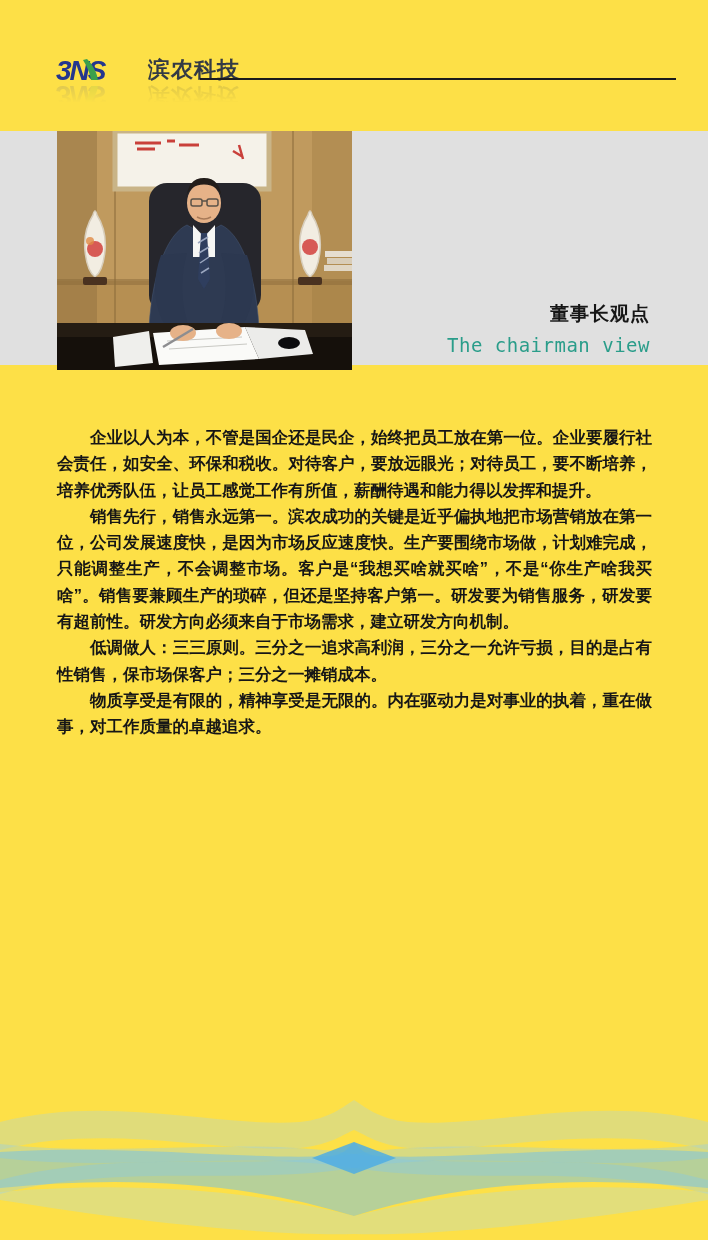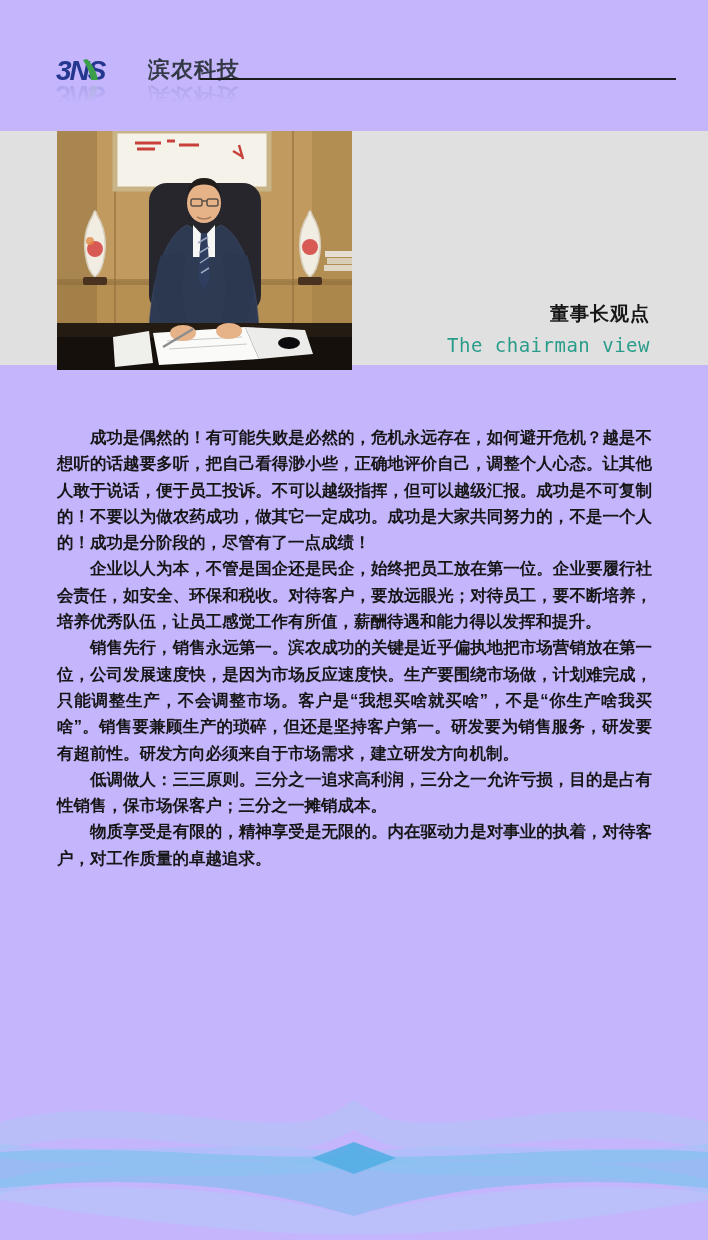--- a/index.html
+++ b/index.html
@@ -1,18 +1,18 @@
 <!DOCTYPE html>
 <html><head>
 <meta charset="utf-8">
 <style>
   * { margin:0; padding:0; box-sizing:border-box; }
   html,body { background:#ffffff; }
   body { font-family:"Liberation Sans","DejaVu Sans",sans-serif; }
-  .page { position:relative; width:708px; height:1240px; margin:0 auto; background:#c4b5fd; overflow:hidden; }
+  .page { position:relative; width:708px; height:1240px; margin:0 auto; background:#fde047; overflow:hidden; }
 
   
   .logo-wrap { position:absolute; left:56px; top:56px; }
   .logo-row { display:flex; align-items:center; gap:6px; height:28px; }
   .logo-mark { display:block; }
   .logo-cn { font-size:22px; font-weight:bold; color:#333a45; letter-spacing:1px; line-height:28px; }
   .logo-reflection { transform:scaleY(-1); opacity:0.18; margin-top:-2px;
     -webkit-mask-image:linear-gradient(to top, rgba(0,0,0,.9), transparent 75%);
             mask-image:linear-gradient(to top, rgba(0,0,0,.9), transparent 75%); }
   .header-rule { position:absolute; left:200px; top:78px; width:476px; height:2px; background:#1b1b1b; }
@@ -127,25 +127,24 @@
         <ellipse cx="232" cy="212" rx="11" ry="6" fill="#0c0c0e"></ellipse>
       </svg>
     </div>
     <div class="hero-titles">
       <div class="title-cn">董事长观点</div>
       <div class="title-en">The chairman view</div>
     </div>
   </section>
 
   <article class="content">
-    <p>成功是偶然的！有可能失败是必然的，危机永远存在，如何避开危机？越是不想听的话越要多听，把自己看得渺小些，正确地评价自己，调整个人心态。让其他人敢于说话，便于员工投诉。不可以越级指挥，但可以越级汇报。成功是不可复制的！不要以为做农药成功，做其它一定成功。成功是大家共同努力的，不是一个人的！成功是分阶段的，尽管有了一点成绩！</p>
     <p>企业以人为本，不管是国企还是民企，始终把员工放在第一位。企业要履行社会责任，如安全、环保和税收。对待客户，要放远眼光；对待员工，要不断培养，培养优秀队伍，让员工感觉工作有所值，薪酬待遇和能力得以发挥和提升。</p>
     <p>销售先行，销售永远第一。滨农成功的关键是近乎偏执地把市场营销放在第一位，公司发展速度快，是因为市场反应速度快。生产要围绕市场做，计划难完成，只能调整生产，不会调整市场。客户是“我想买啥就买啥”，不是“你生产啥我买啥”。销售要兼顾生产的琐碎，但还是坚持客户第一。研发要为销售服务，研发要有超前性。研发方向必须来自于市场需求，建立研发方向机制。</p>
     <p>低调做人：三三原则。三分之一追求高利润，三分之一允许亏损，目的是占有性销售，保市场保客户；三分之一摊销成本。</p>
-    <p>物质享受是有限的，精神享受是无限的。内在驱动力是对事业的执着，对待客户，对工作质量的卓越追求。</p>
+    <p>物质享受是有限的，精神享受是无限的。内在驱动力是对事业的执着，重在做事，对工作质量的卓越追求。</p>
   </article>
 
   <footer class="waves">
     <svg width="708" height="152" viewBox="0 0 708 152">
 
       <path fill="#9ed4f2" opacity="0.30" d="M0,34 C110,6 220,40 300,34 C330,31 344,18 354,12 C364,18 378,31 408,34 C488,40 598,6 708,34 L708,62 C598,34 488,66 408,60 C378,57 364,46 354,42 C344,46 330,57 300,60 C220,66 110,34 0,62 Z"></path>
 
       <path fill="#8ecdf0" opacity="0.35" d="M0,92 C120,60 240,84 354,66 C468,48 588,70 708,56 L708,70 C588,84 468,62 354,80 C240,98 120,74 0,106 Z"></path>
       <path fill="#8ecdf0" opacity="0.35" d="M0,56 C120,70 240,48 354,66 C468,84 588,60 708,92 L708,106 C588,74 468,98 354,80 C240,62 120,84 0,70 Z"></path>
 

